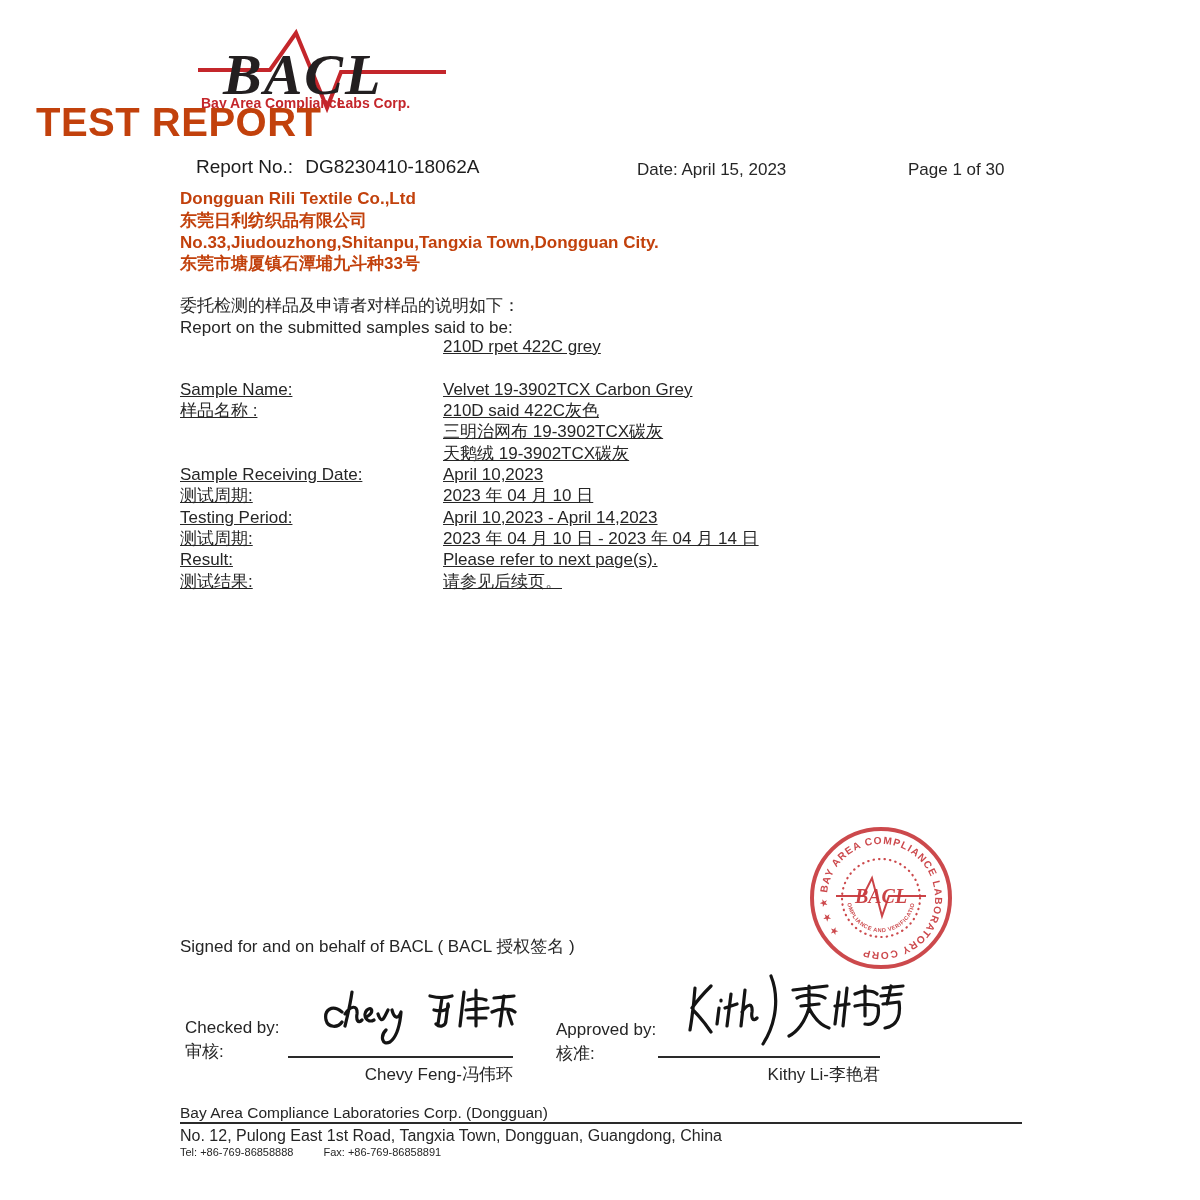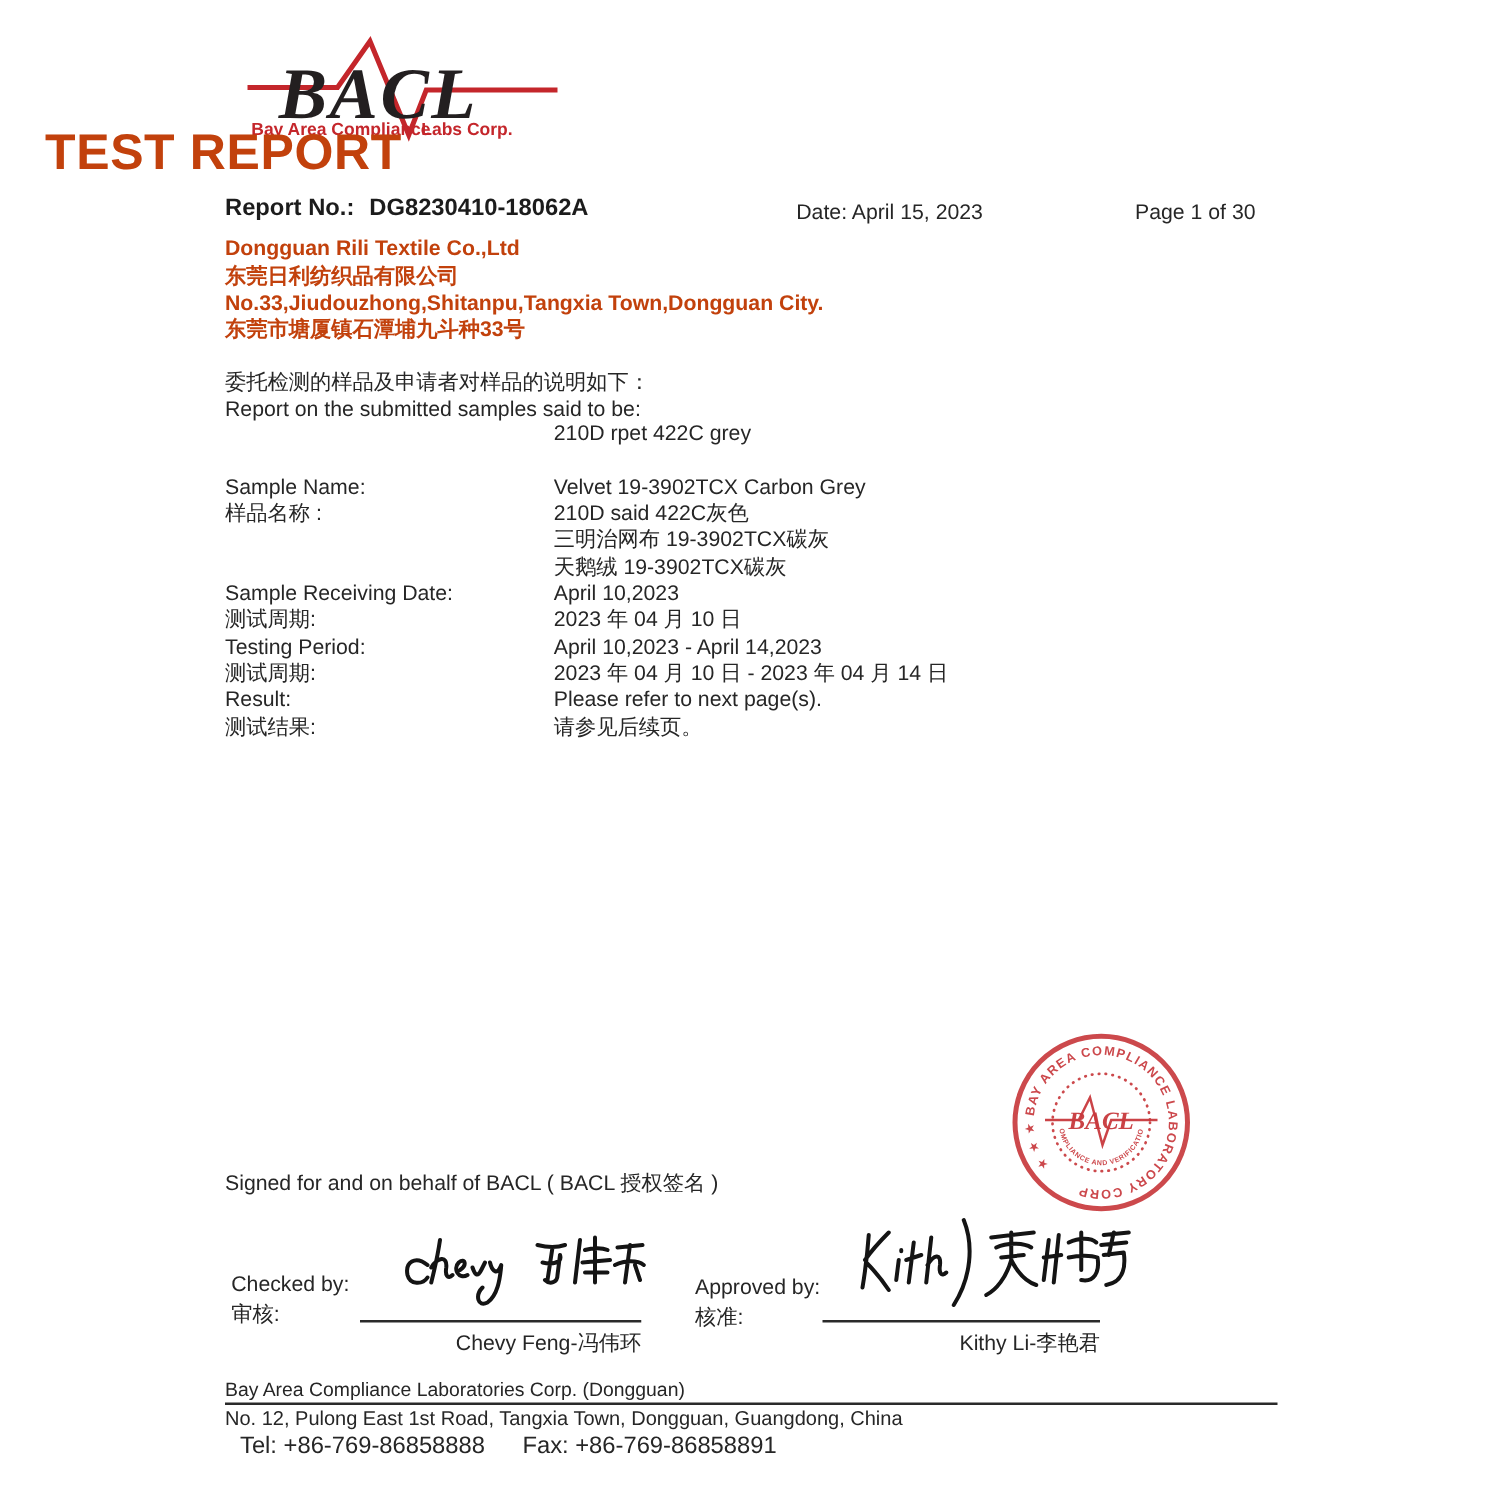--- a/index.html
+++ b/index.html
@@ -2,36 +2,36 @@
 <html><head>
 <meta charset="utf-8">
 <style>
   html,body{margin:0;padding:0;background:#ffffff;}
   body{width:1200px;height:1200px;position:relative;overflow:hidden;
        font-family:"Liberation Sans","DejaVu Sans",sans-serif;color:#262626;}
   .page{position:absolute;inset:0;background:#fff;}
   .abs{position:absolute;}
   .title{left:0;top:100px;width:1200px;text-align:left;font-size:40px;font-weight:bold;
          letter-spacing:.5px;color:#c2410c;padding-left:36px;}
-  .repno{left:180px;top:156px;font-size:19px;font-weight:bold;color:#1c1c1c;}
+  .repno{left:196px;top:156px;font-size:19px;font-weight:normal;color:#1c1c1c;}
   .repno .num{margin-left:12px;}
   .hdr-date{left:637px;top:160px;font-size:17px;}
   .hdr-page{left:908px;top:160px;font-size:17px;}
   .applicant{left:180px;top:188px;font-size:17px;font-weight:bold;line-height:21.8px;color:#c2410c;}
   .intro{left:180px;top:295px;font-size:17px;line-height:21.5px;}
   .details{left:180px;top:336px;font-size:17px;}
-  .details .row{display:flex;height:21.35px;line-height:21.35px;}
+  .details .row{display:flex;height:21.35px;line-height:21.35px;text-decoration:underline;}
   .details .lbl{width:263px;flex:none;}
   .sig-label{font-size:17px;}
   .sigline{height:0;border-top:2px solid #2a2a2a;}
   .signame{font-size:17px;text-align:right;}
   .footer-company{left:180px;top:1104px;font-size:15.5px;}
   .footer-rule{left:180px;top:1122px;width:842px;height:2px;background:#2a2a2a;}
   .footer-address{left:180px;top:1127px;font-size:16px;}
-  .footer-tel{left:192px;top:1146px;font-size:19px;}
+  .footer-tel{left:180px;top:1146px;font-size:11px;}
   .footer-tel .fax{margin-left:30px;}
   svg text{font-family:"Liberation Sans","DejaVu Sans",sans-serif;}
   svg .serif{font-family:"Liberation Serif","DejaVu Serif",serif;}
 </style>
 </head>
 <body>
 
 <div class="page">
 
   <svg class="abs" style="left:190px;top:24px;width:260px;height:92px" viewBox="0 0 260 92">

